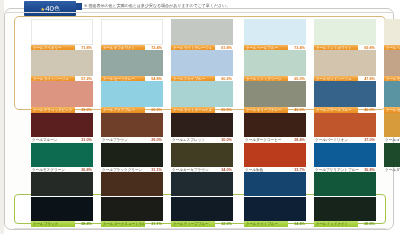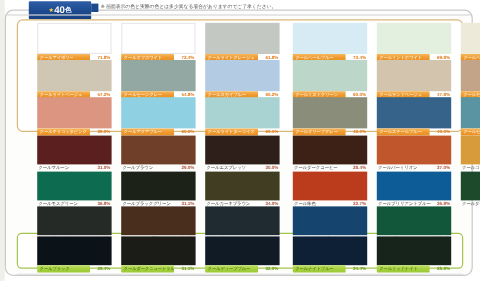--- a/index.html
+++ b/index.html
@@ -19,21 +19,21 @@
     border:1px solid #c9c9c9;border-radius:7px;
     background:#fdfdfb;
     box-sizing:border-box;
   }
   
   .banner{
     position:absolute;left:24px;top:1px;width:52px;height:15px;
     background:linear-gradient(to bottom,#2f5fa8 0%,#1d4a8f 55%,#16407f 100%);
     border-radius:1px;
     display:flex;align-items:center;justify-content:center;
-    color:#ffffff;font-size:6.5px;font-weight:bold;letter-spacing:-0.2px;
+    color:#ffffff;font-size:6.5px;font-weight:normal;letter-spacing:-0.2px;
     white-space:nowrap;overflow:hidden;
   }
   .banner-mark{color:#ffd34d;font-size:5px;margin-right:0.5px;}
   .banner-num{font-size:8px;line-height:1;}
   .banner-suffix{font-size:5.5px;margin-left:0.5px;}
   .banner-tail{
     position:absolute;left:76px;top:3px;width:6px;height:7px;
     background:#1d4a8f;
   }
   .header-note{

